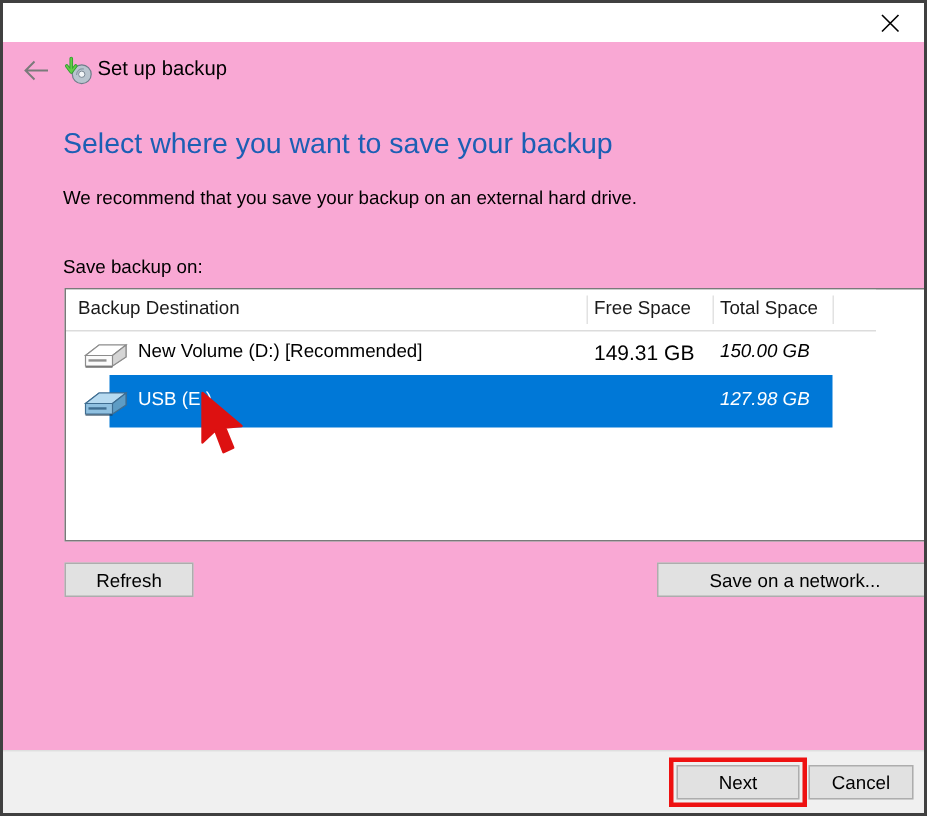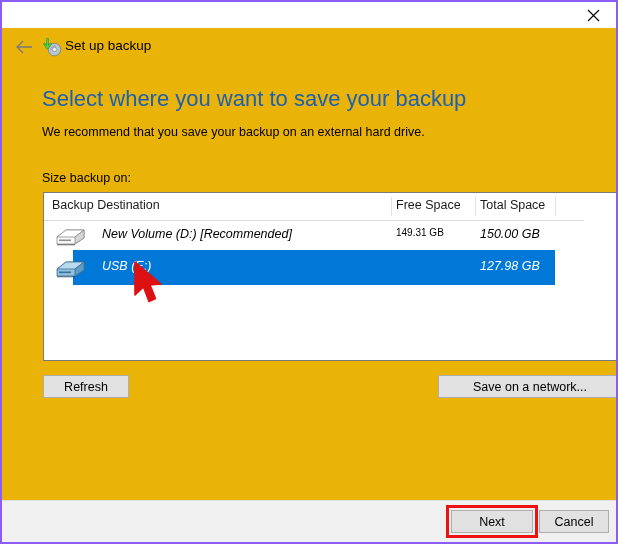--- a/index.html
+++ b/index.html
@@ -4,22 +4,22 @@
 <style>
   html,body{margin:0;padding:0;background:#ffffff;}
   body{
     width:618px;height:544px;overflow:hidden;
     font-family:"Liberation Sans","DejaVu Sans",sans-serif;
     -webkit-font-smoothing:antialiased;
   }
   #window{
     position:absolute;left:0;top:0;width:618px;height:544px;
     box-sizing:border-box;
-    border:2px solid #8b5cf6;
-    background:#eab308;
+    border:2px solid #404040;
+    background:#f9a8d4;
     overflow:hidden;
   }
   
   #titlebar{
     position:absolute;left:0;top:0;width:614px;height:26px;
     background:#ffffff;
   }
   #close-btn{
     position:absolute;right:0;top:0;width:46px;height:26px;
     display:flex;align-items:center;justify-content:center;
@@ -38,21 +38,21 @@
     position:absolute;left:40px;top:5px;width:20px;height:20px;
   }
   #app-title{
     position:absolute;left:63px;top:4px;
     font-size:13.5px;color:#000000;line-height:20px;
     white-space:nowrap;
   }
   
   #heading{
     position:absolute;left:40px;top:84px;
-    font-size:22px;color:#1c5fb4;white-space:nowrap;
+    font-size:19px;color:#1c5fb4;white-space:nowrap;
   }
   #subtext{
     position:absolute;left:40px;top:123px;
     font-size:12.5px;color:#000000;white-space:nowrap;
   }
   #savelabel{
     position:absolute;left:40px;top:169px;
     font-size:12.5px;color:#000000;white-space:nowrap;
   }
   
@@ -82,26 +82,26 @@
   #sep2{left:431px;}
   #sep3{left:511px;}
 
   .row{
     position:absolute;left:0;width:540px;height:30px;
   }
   .row .drive-icon{
     position:absolute;left:9px;top:4px;width:34px;height:22px;
   }
   .row .name{
-    position:absolute;left:58px;top:6px;
-    font-size:12.5px;white-space:nowrap;font-style:italic;
+    position:absolute;left:48px;top:6px;
+    font-size:12.5px;white-space:nowrap;
   }
   .row .free{
     position:absolute;left:352px;top:6px;
-    font-size:10px;white-space:nowrap;
+    font-size:14px;white-space:nowrap;
   }
   .row .total{
     position:absolute;left:436px;top:6px;
     font-size:12.5px;white-space:nowrap;font-style:italic;
   }
   #row-0{top:28px;}
   #row-0 .name,#row-0 .free,#row-0 .total{color:#000000;}
   #row-1{top:57px;}
   #row-1 .name,#row-1 .free,#row-1 .total{color:#ffffff;}
   #row-1-highlight{
@@ -170,21 +170,21 @@
         <path d="M9 13 a4 4 0 0 1 5 -4" stroke="#8a97a4" stroke-width="0.8" fill="none"></path>
         <path d="M5.5 2 L5.5 9.5 M2.5 7 L5.5 11 L8.5 7" stroke="#2f9e2f" stroke-width="2.4" fill="none" stroke-linecap="round" stroke-linejoin="round"></path>
         <path d="M5.5 2 L5.5 9.5 M2.5 7 L5.5 11 L8.5 7" stroke="#63cc46" stroke-width="1.2" fill="none" stroke-linecap="round" stroke-linejoin="round"></path>
       </svg>
     </div>
     <div id="app-title">Set up backup</div>
   </div>
 
   <div id="heading">Select where you want to save your backup</div>
   <div id="subtext">We recommend that you save your backup on an external hard drive.</div>
-  <div id="savelabel">Size backup on:</div>
+  <div id="savelabel">Save backup on:</div>
 
   <div id="listbox">
 
     <div id="list-header">
       <div class="hdr-cell" id="hdr-dest">Backup Destination</div>
       <div class="hdr-cell" id="hdr-free">Free Space</div>
       <div class="hdr-cell" id="hdr-total">Total Space</div>
       <div class="col-sep" id="sep1"></div>
       <div class="col-sep" id="sep2"></div>
       <div class="col-sep" id="sep3"></div>

